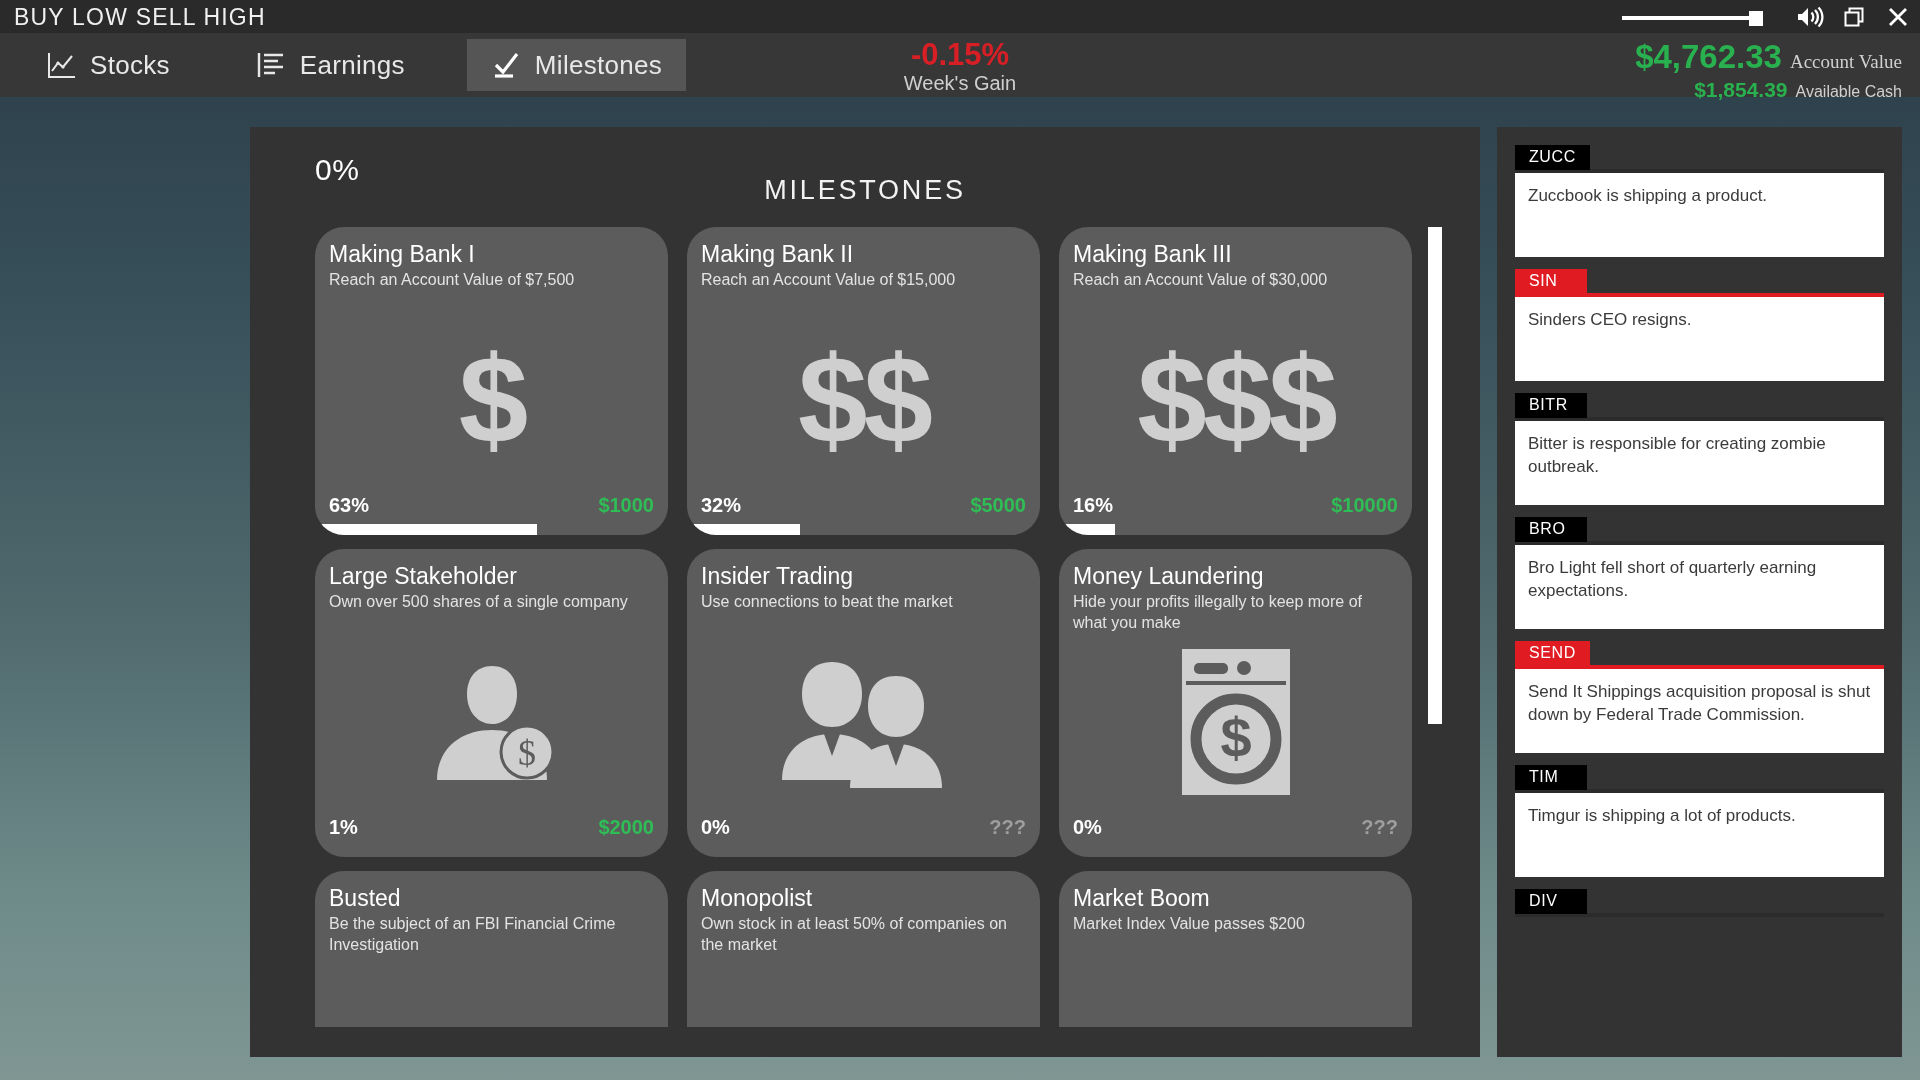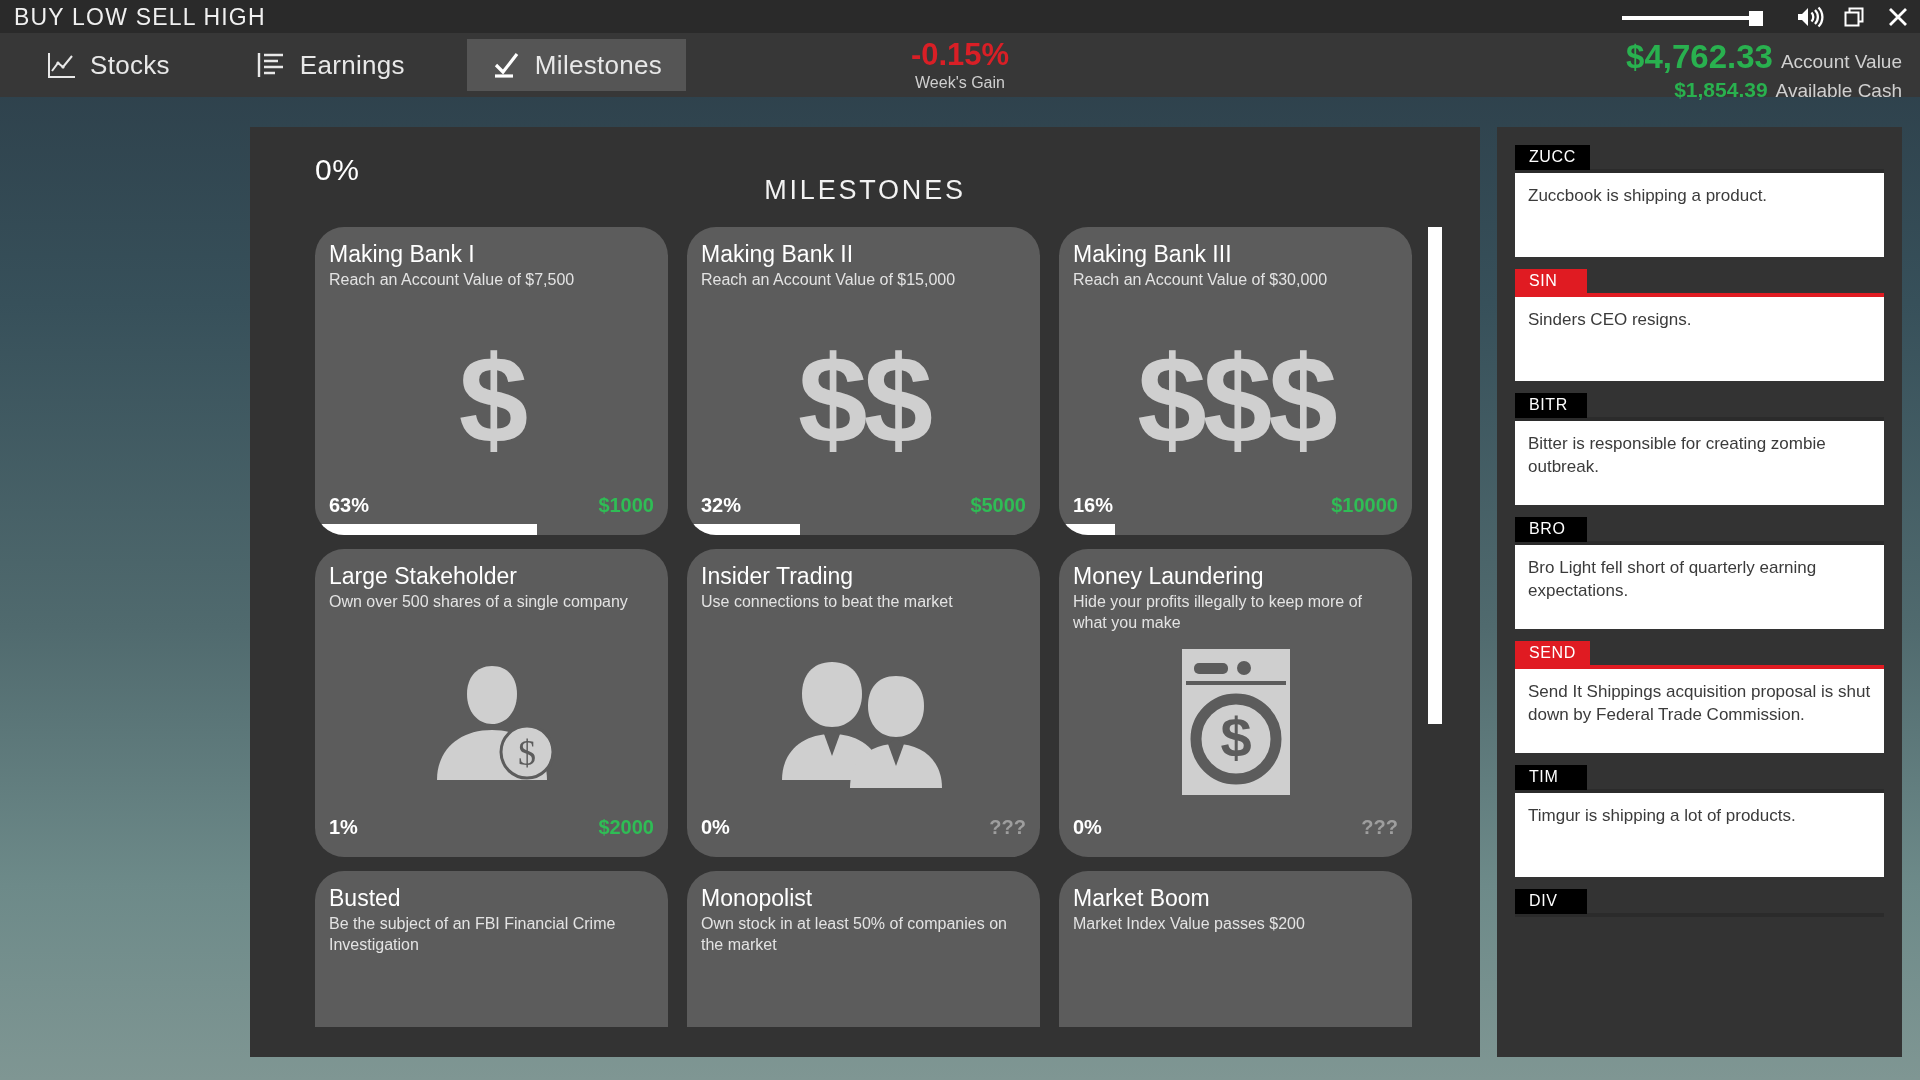--- a/index.html
+++ b/index.html
@@ -56,30 +56,30 @@
   .nav-tab .nav-ico { width: 30px; height: 30px; display:block; }
   #tab-stocks { margin-left: 22px; }
   #tab-earnings { margin-left: 38px; }
   #tab-milestones { margin-left: 38px; }
 
   #weeks-gain-box {
     position: absolute; left: 0; right: 0; top: 4px;
     width: 1920px; text-align: center; pointer-events: none;
   }
   #weeks-gain-value { display:block; color: #d91f26; font-size: 31px; font-weight: 700; line-height: 36px; }
-  #weeks-gain-label { display:block; color: #cfcfcf; font-size: 16px; line-height: 20px; }
+  #weeks-gain-label { display:block; color: #cfcfcf; font-size: 20px; line-height: 20px; }
 
   #account-box {
     position: absolute; right: 18px; top: 5px; text-align: right;
   }
   .acct-row { display: flex; align-items: baseline; justify-content: flex-end; gap: 8px; white-space: nowrap; }
   #account-value { color: #29b14f; font-size: 33px; font-weight: 700; line-height: 38px; }
-  #account-value-label { color: #d0d0d0; font-size: 19px; }
+  #account-value-label { color: #d0d0d0; font-size: 19px; font-family: Liberation Serif, serif; }
   #available-cash { color: #29b14f; font-size: 21px; font-weight: 700; line-height: 27px; }
-  #available-cash-label { color: #d0d0d0; font-size: 19px; }
+  #available-cash-label { color: #d0d0d0; font-size: 16px; }
 
   
   #milestones-panel {
     position: absolute; left: 250px; top: 127px; width: 1230px; height: 930px;
     background: #333333;
   }
   #milestone-progress-pct {
     position: absolute; left: 65px; top: 26px; color: #ffffff;
     font-size: 30px; letter-spacing: .5px;
   }

